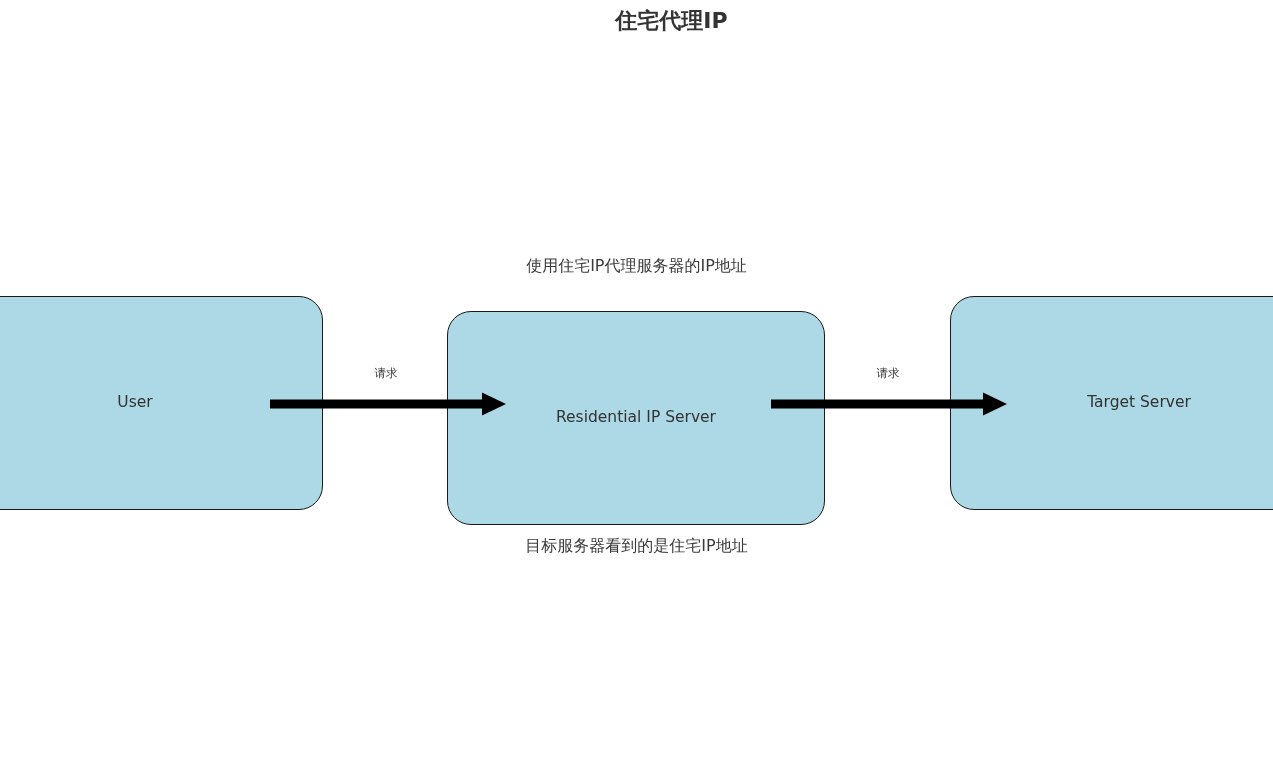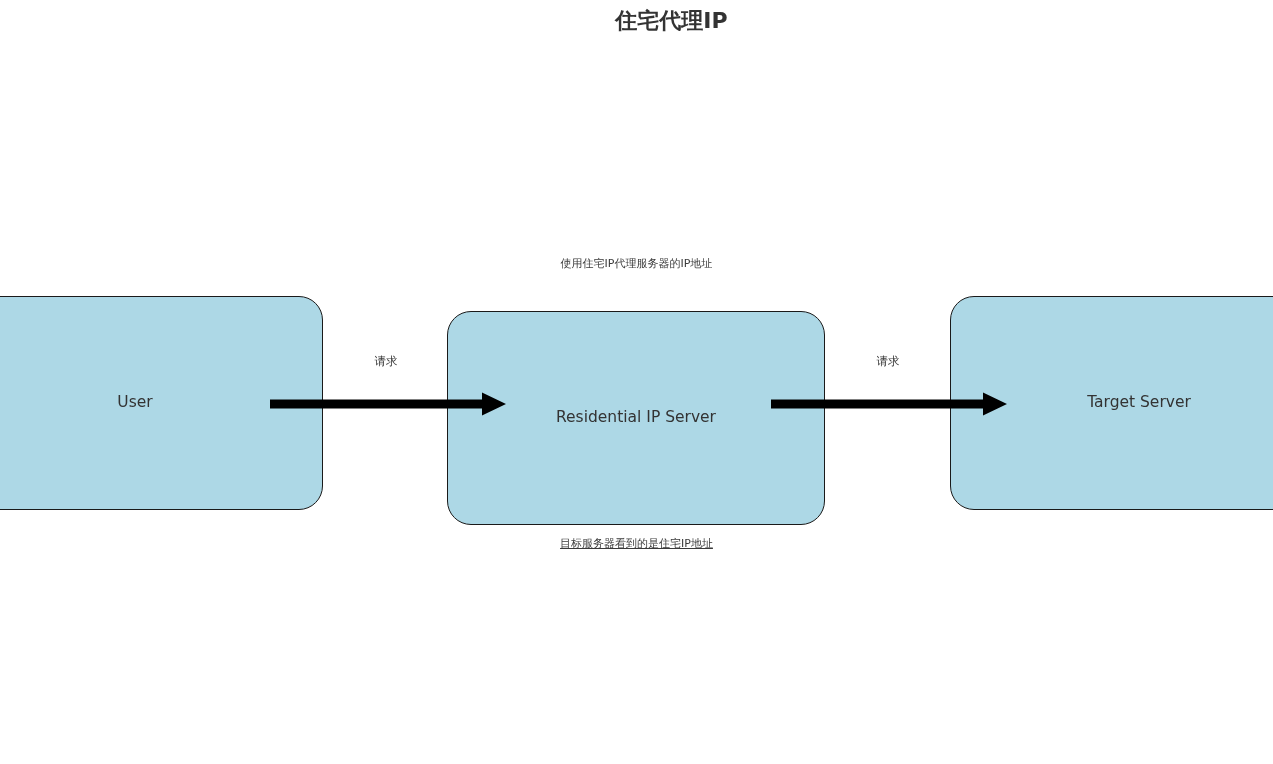--- a/index.html
+++ b/index.html
@@ -109,37 +109,38 @@
   #arrow-residential-to-target { left: 771px; width: 236px; }
 
   
   .edge-label {
     position: absolute;
     font-size: 11.5px;
     color: #3a3a3a;
     white-space: pre;
     text-align: center;
     line-height: 1;
+    margin-top: 12px;
   }
   #edge-label-request-1 { left: 306px; top: 356px; width: 160px; }
   #edge-label-request-2 { left: 808px; top: 356px; width: 160px; }
 
   
   .annotation {
     position: absolute;
-    font-size: 11px;
+    font-size: 16px;
     color: #3a3a3a;
     white-space: pre;
     text-align: center;
     line-height: 1;
     left: 0;
     width: 1273px;
   }
   #annotation-top { top: 258px; }
-  #annotation-bottom { top: 538px; text-decoration: underline; }
+  #annotation-bottom { top: 538px; }
 </style>
 </head>
 <body>
 
 <div id="diagram-canvas">
 
   <div class="diagram-title">住宅代理IP</div>
 
   <div class="annotation" id="annotation-top">使用住宅IP代理服务器的IP地址</div>
 

